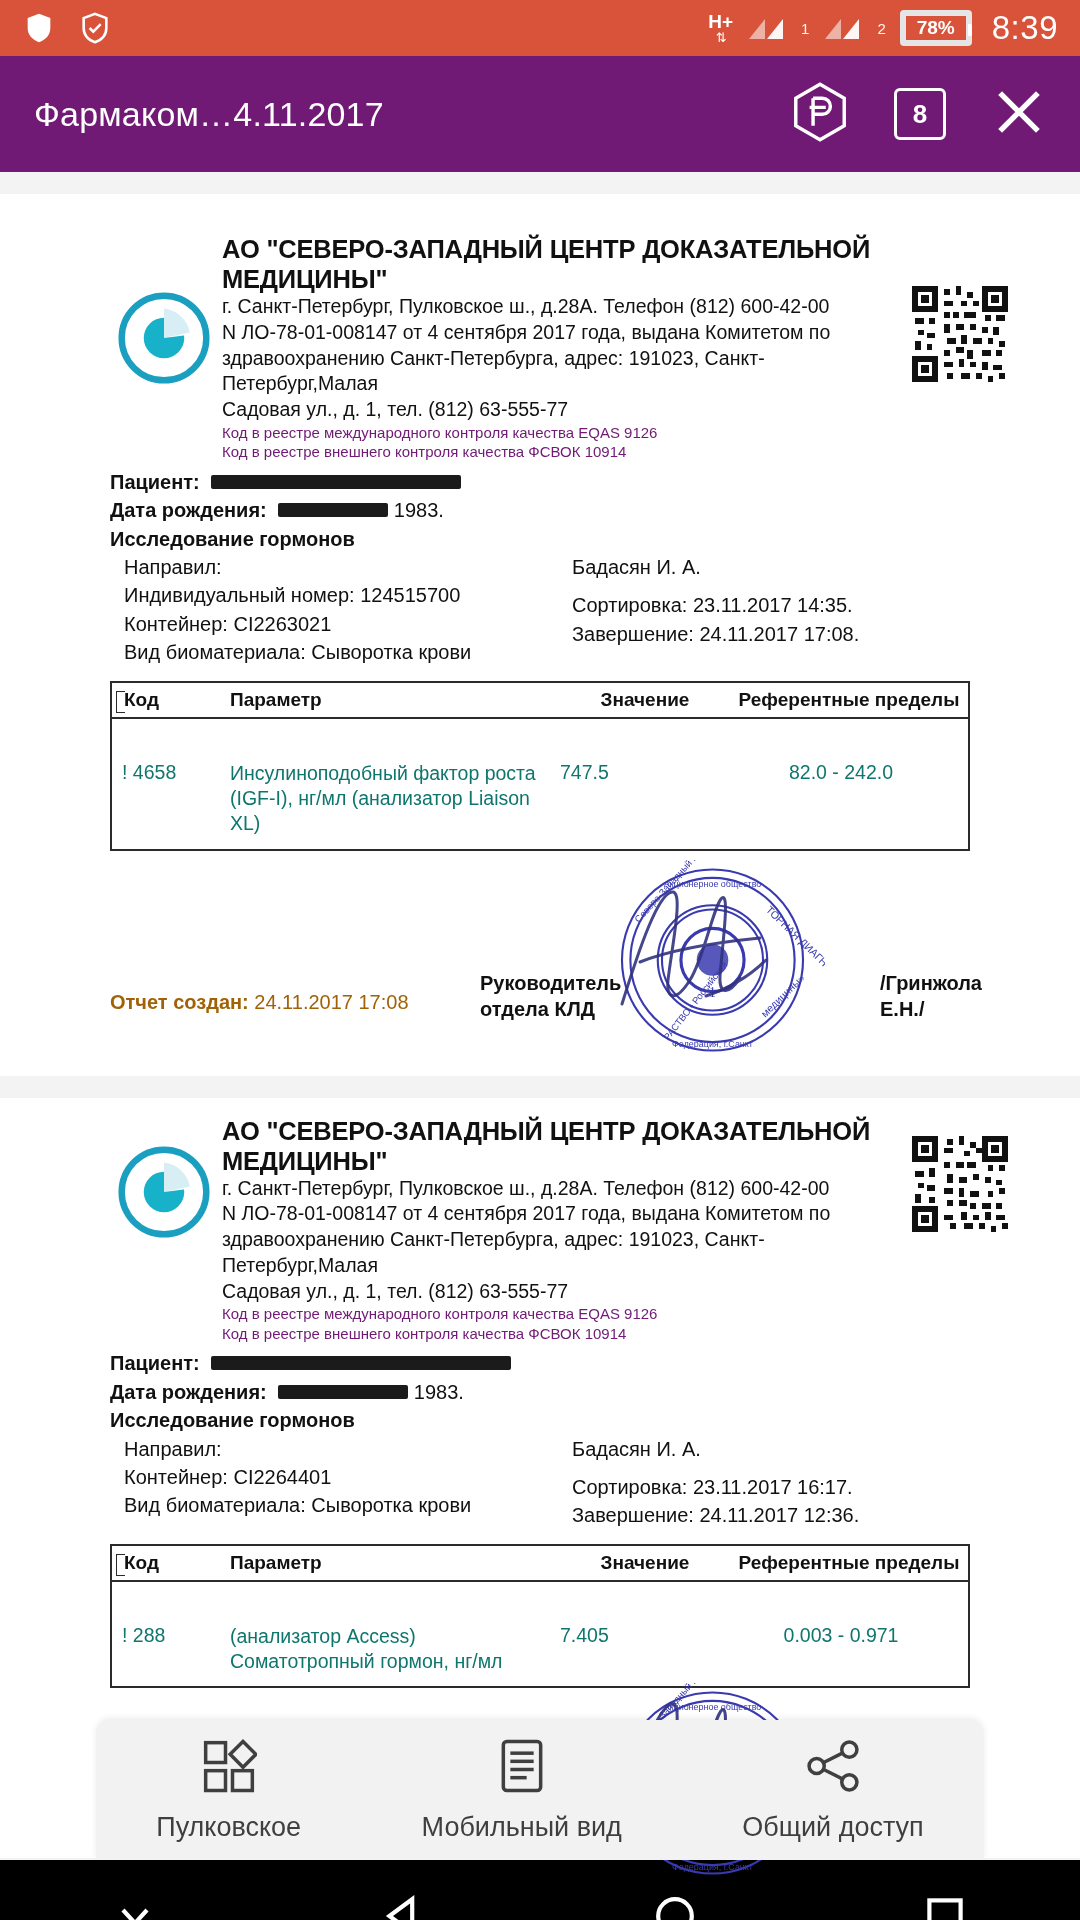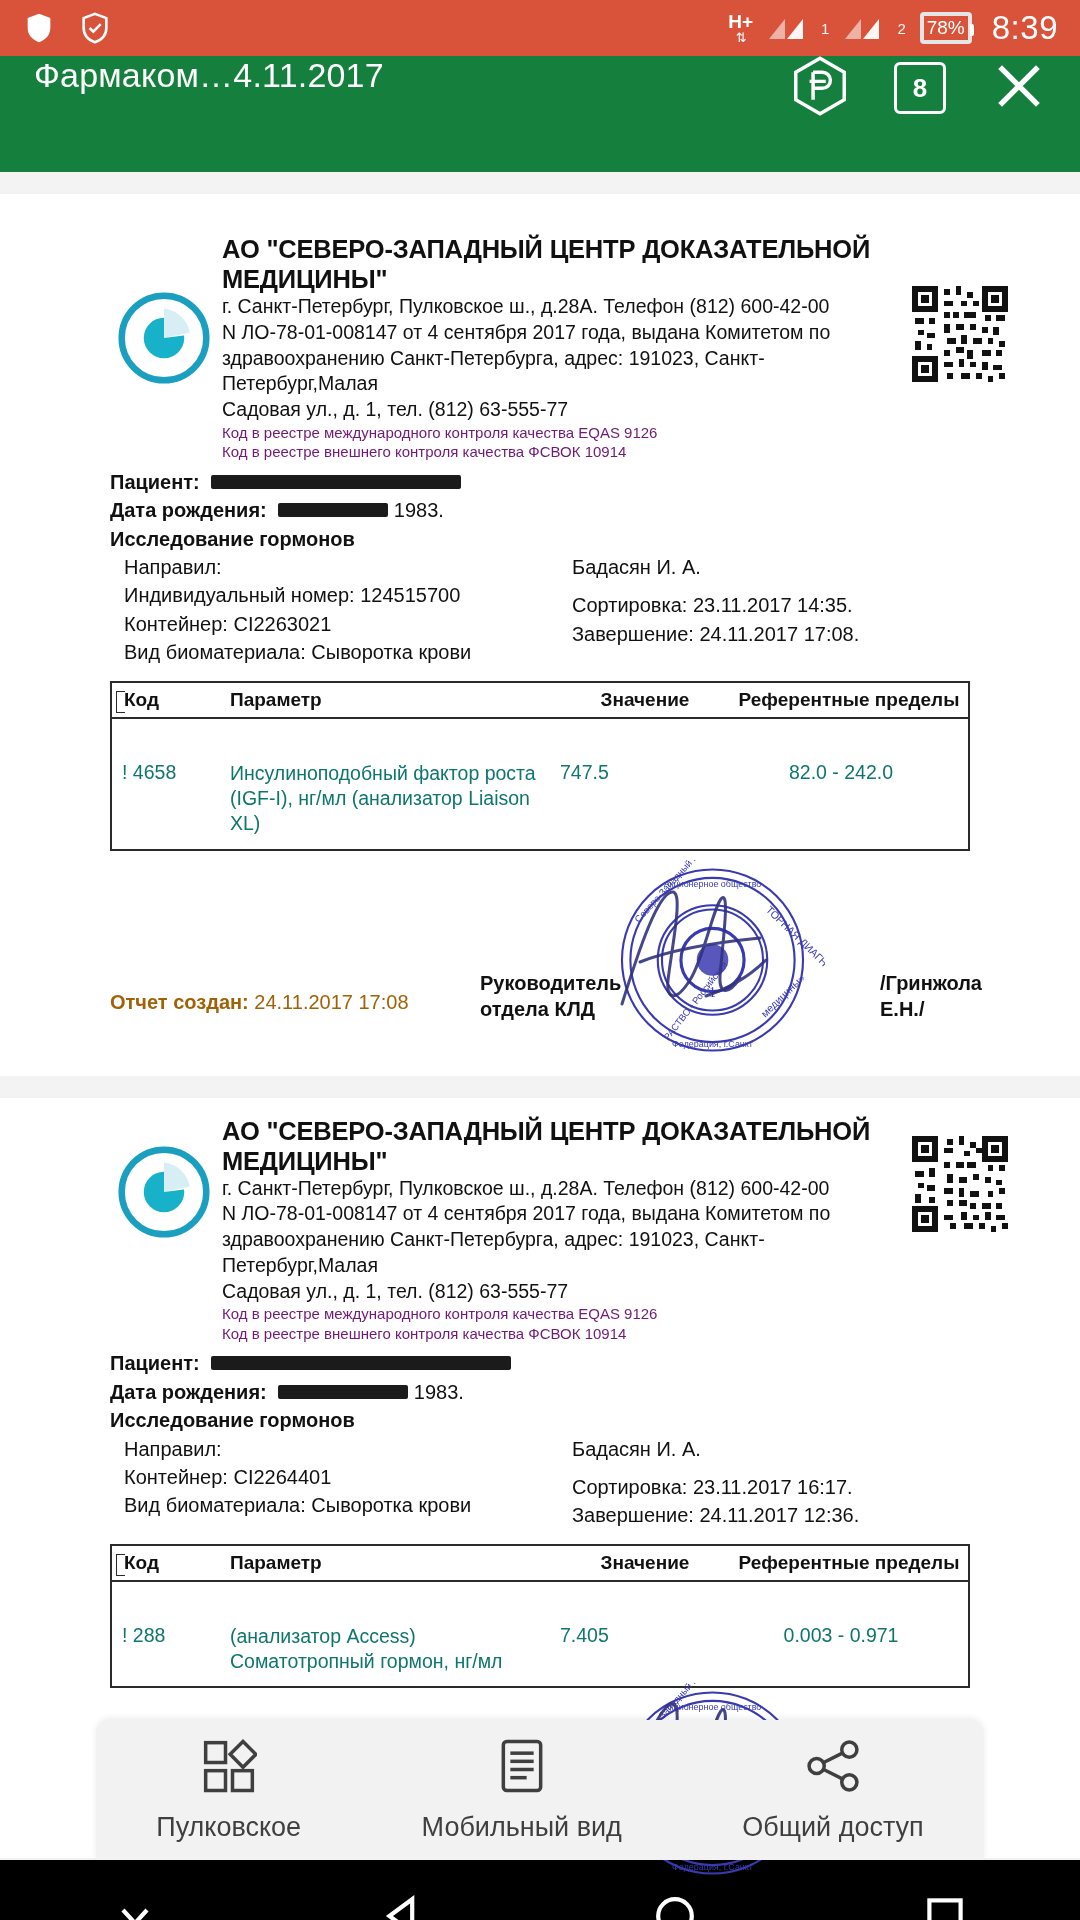--- a/index.html
+++ b/index.html
@@ -18,35 +18,35 @@
     padding: 0 22px;
     color: #fff;
   }
   .sb-left { display: flex; align-items: center; gap: 22px; }
   .sb-right { display: flex; align-items: center; gap: 14px; margin-left: auto; }
   .sb-icon { display: inline-flex; align-items: center; justify-content: center; }
   .net-label { font-size: 15px; opacity: .95; }
   .hplus { font-size: 19px; font-weight: bold; line-height: 1; }
   .hplus-sub { font-size: 13px; letter-spacing: -1px; }
   .battery {
-    border: 4px solid #e5e5e5; border-radius: 4px;
-    padding: 1px 3px; font-size: 19px; font-weight: normal;
+    border: 6px solid #e5e5e5; border-radius: 4px;
+    padding: 1px 11px; font-size: 19px; font-weight: bold;
     position: relative; margin-right: 6px;
   }
   .battery::after {
     content: ""; position: absolute; right: -6px; top: 8px;
     width: 4px; height: 12px; background: #fff; border-radius: 0 2px 2px 0;
   }
   .clock { font-size: 33px; font-weight: 500; letter-spacing: .5px; }
 
   
   .appbar {
     height: 116px; width: 100%;
-    background: #15803d;
-    display: flex; align-items: flex-start;
+    background: #701a75;
+    display: flex; align-items: center;
     padding: 0 34px;
     color: #fff;
   }
   .app-title { font-size: 34px; font-weight: 400; letter-spacing: .2px; }
   .appbar-actions { margin-left: auto; display: flex; align-items: center; gap: 46px; }
   .pdf-badge {
     width: 52px; height: 52px; border: 3px solid #fff; border-radius: 6px;
     display: flex; align-items: center; justify-content: center;
     font-size: 26px; font-weight: bold;
   }

